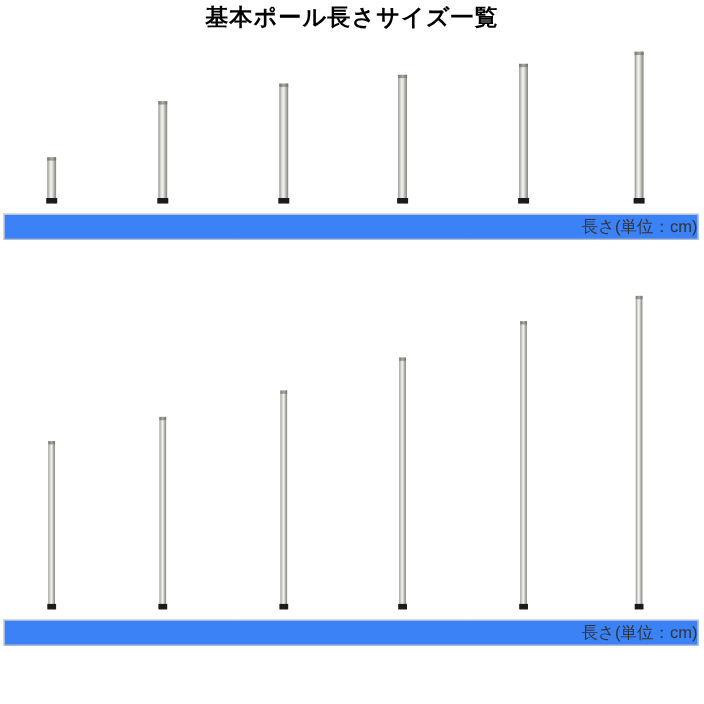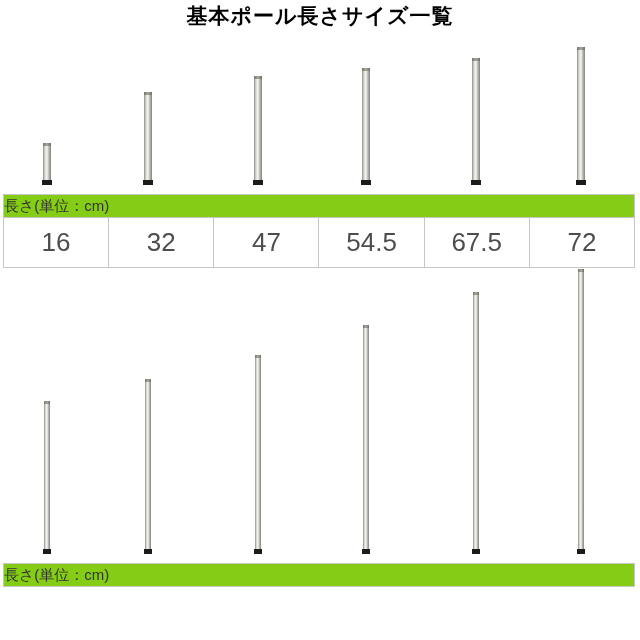--- a/index.html
+++ b/index.html
@@ -28,23 +28,23 @@
     content:""; position:absolute; bottom:0; left:-1px; right:-1px; height:5px;
     background:#1b1b1b;
   }
   table.size-table {
     position:absolute; width:632px; border-collapse:collapse;
     table-layout:fixed; background:#ffffff;
   }
   .t1 { left:3px; top:194px; }
   .t2 { left:3px; top:563px; }
   .size-table th {
-    border:1px solid #c6c6c6; background:#84cc16; height:20px;
+    border:1px solid #c6c6c6; background:#3b82f6; height:20px;
     font-size:15px; font-weight:normal; color:#333333;
-    text-align:left; padding:1px 0;
+    text-align:right; padding:1px 0;
   }
   .size-table td {
     border:1px solid #c6c6c6; text-align:center;
     font-size:26px; color:#4d4d4d; padding:0;
   }
   .t1 td { height:49px; }
   .t2 td { height:41px; }
 </style>
 </head>
 <body>
@@ -60,28 +60,20 @@
       <div class="pole" style="left: 362px; width: 8px; height: 117px;"></div>
       <div class="pole" style="left: 472px; width: 8px; height: 127px;"></div>
       <div class="pole" style="left: 577px; width: 8px; height: 138px;"></div>
     </div>
 
   <table class="size-table t1">
     <tbody>
       <tr>
         <th colspan="6">長さ(単位：cm)</th>
       </tr>
-      <tr>
-        <td>16</td>
-        <td>32</td>
-        <td>47</td>
-        <td>54.5</td>
-        <td>67.5</td>
-        <td>72</td>
-      </tr>
     </tbody>
   </table>
 
   <div class="pole-area area2">
       <div class="pole" style="left: 44px; width: 6px; height: 153px;"></div>
       <div class="pole" style="left: 145px; width: 6px; height: 175px;"></div>
       <div class="pole" style="left: 255px; width: 6px; height: 199px;"></div>
       <div class="pole" style="left: 363px; width: 6px; height: 229px;"></div>
       <div class="pole" style="left: 473px; width: 6px; height: 262px;"></div>
       <div class="pole" style="left: 578px; width: 6px; height: 285px;"></div>

